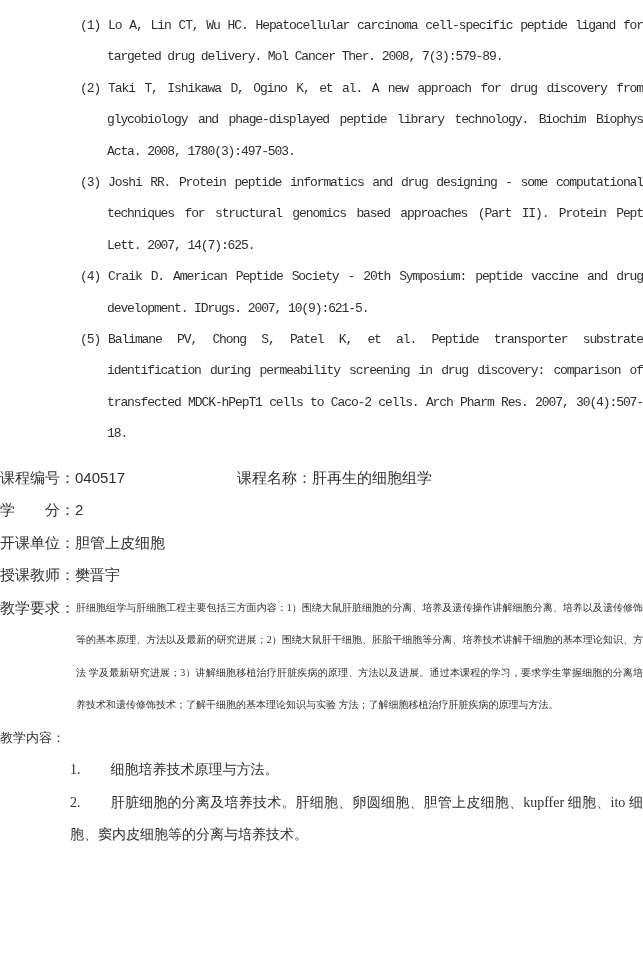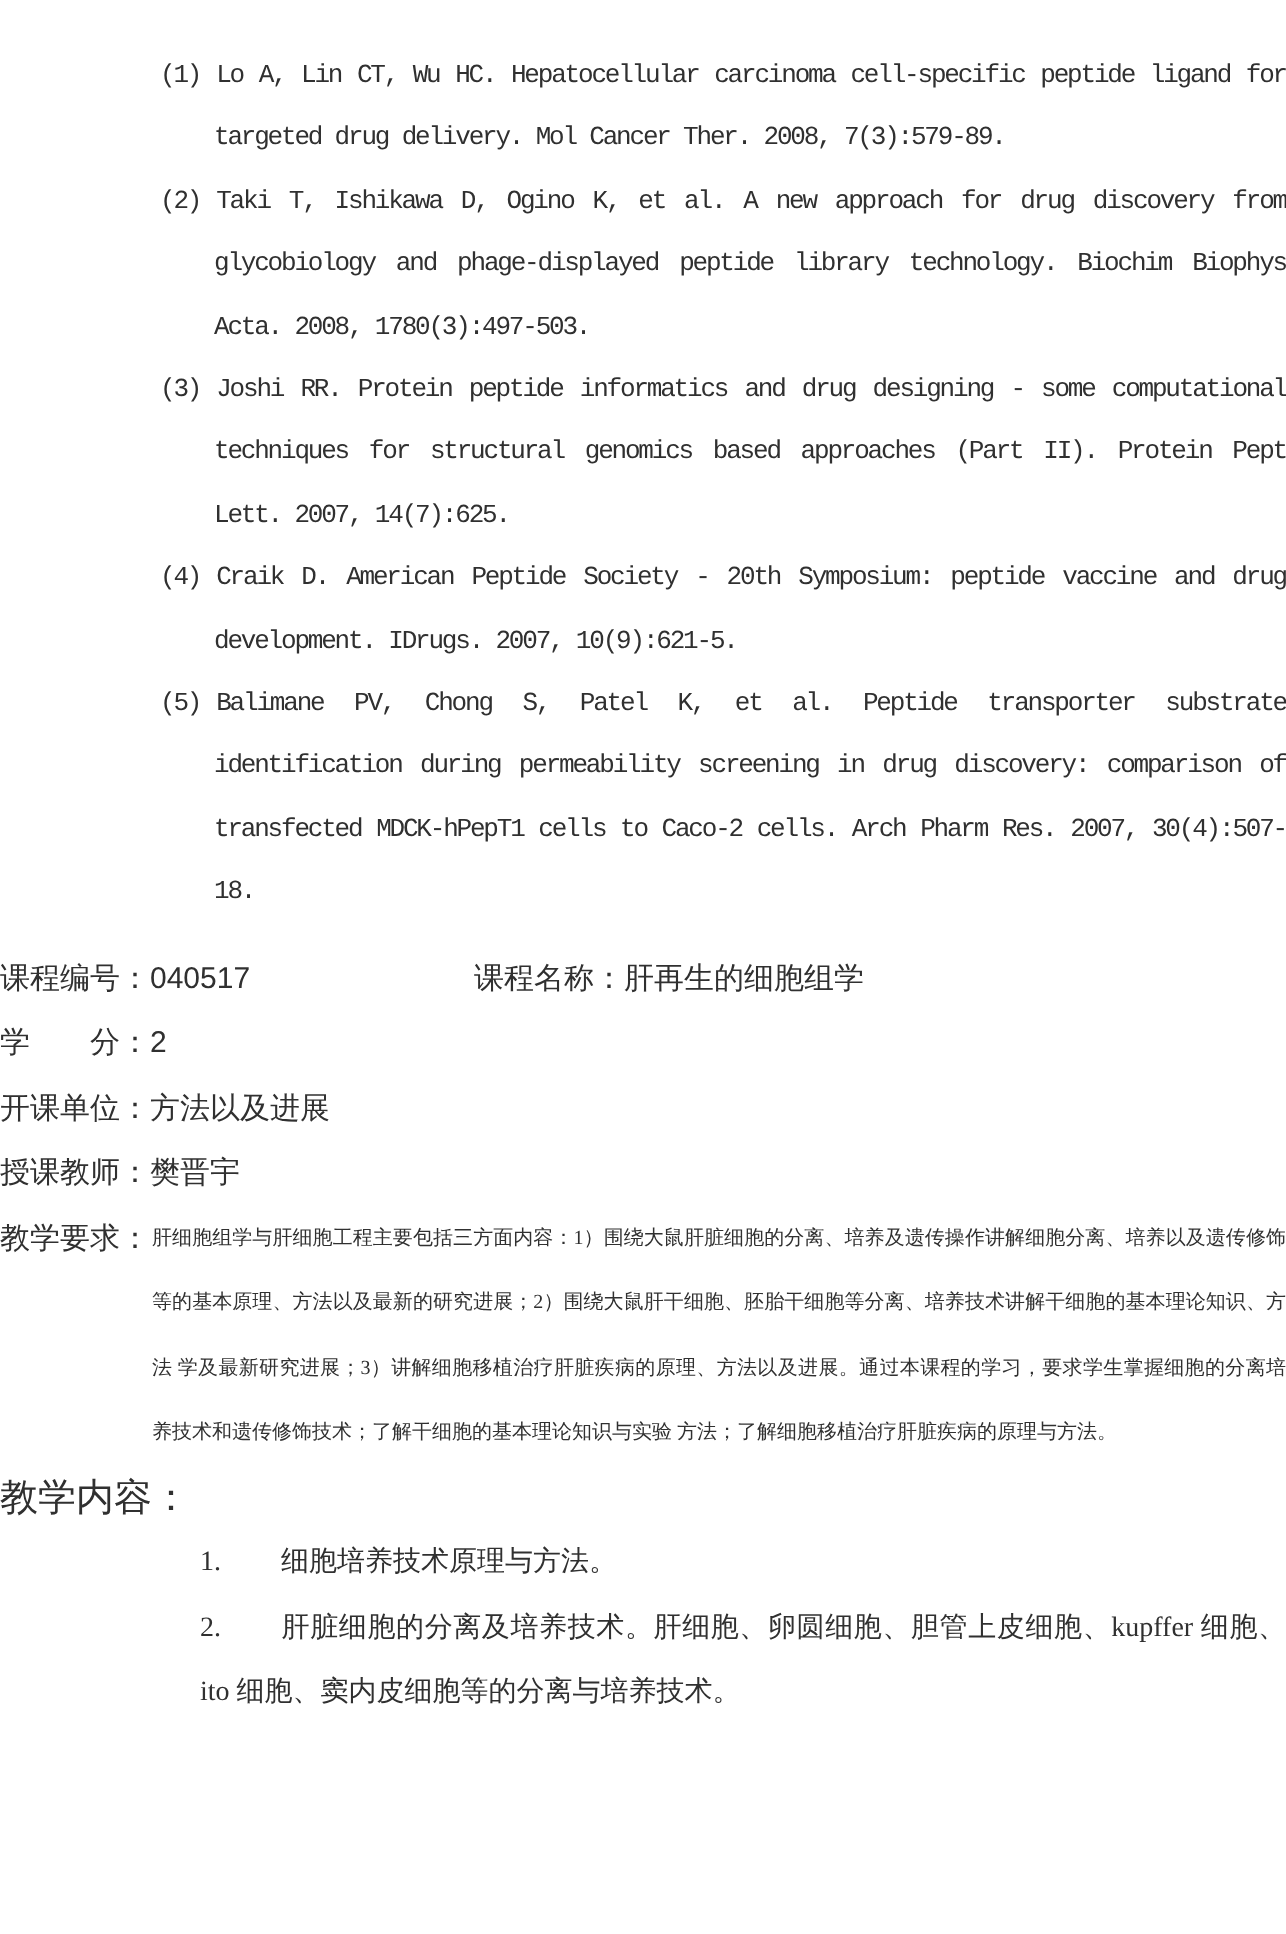--- a/index.html
+++ b/index.html
@@ -11,21 +11,21 @@
     position: relative;
     width: 643px;
     height: 967px;
     overflow: hidden;
     background: #ffffff;
     color: #303030;
   }
 
   
   .references {
-    padding-top: 22px;
+    padding-top: 10px;
   }
   .ref-item {
     margin-left: 107px;
     margin-right: 0;
     text-indent: -27px;
     font-family: "Liberation Mono", "DejaVu Sans Mono", monospace;
     font-size: 13px;
     letter-spacing: -1.1px;
     line-height: 31.4px;
     text-align: justify;
@@ -68,25 +68,25 @@
     flex: 1;
     font-family: "Liberation Serif", "DejaVu Serif", serif;
     font-size: 10px;
     line-height: 32.5px;
     text-align: justify;
   }
 
   
   .teach-content-label {
     font-family: "Liberation Sans", "DejaVu Sans", sans-serif;
-    font-size: 19px;
+    font-size: 13px;
     line-height: 32.5px;
   }
   .content-item {
-    margin-left: 100px;
+    margin-left: 70px;
     font-family: "Liberation Serif", "DejaVu Serif", serif;
     font-size: 14px;
     line-height: 32.5px;
     text-align: justify;
   }
   .content-item-num {
     padding-right: 30px;
   }
 </style>
 </head>
@@ -104,21 +104,21 @@
 
   <section class="course-info">
     <div class="course-row">
       <div class="course-col-left"><span>课程编号：</span><span>040517</span></div>
       <div class="course-col-right"><span>课程名称：</span><span>肝再生的细胞组学</span></div>
     </div>
     <div class="course-row">
       <div class="course-col-right"><span>学　　分：</span><span>2</span></div>
     </div>
     <div class="course-row">
-      <div class="course-col-left"><span>开课单位：</span><span>方法以及进展</span></div>
+      <div class="course-col-left"><span>开课单位：</span><span>胆管上皮细胞</span></div>
     </div>
     <div class="course-row">
       <div class="course-col-left"><span>授课教师：</span><span>樊晋宇</span></div>
       <div class="course-col-right"></div>
     </div>
   </section>
 
   <section class="teach-req">
     <div class="teach-req-label">教学要求：</div>
     <div class="teach-req-text">肝细胞组学与肝细胞工程主要包括三方面内容：1）围绕大鼠肝脏细胞的分离、培养及遗传操作讲解细胞分离、培养以及遗传修饰等的基本原理、方法以及最新的研究进展；2）围绕大鼠肝干细胞、胚胎干细胞等分离、培养技术讲解干细胞的基本理论知识、方法 学及最新研究进展；3）讲解细胞移植治疗肝脏疾病的原理、方法以及进展。通过本课程的学习，要求学生掌握细胞的分离培养技术和遗传修饰技术；了解干细胞的基本理论知识与实验 方法；了解细胞移植治疗肝脏疾病的原理与方法。</div>

